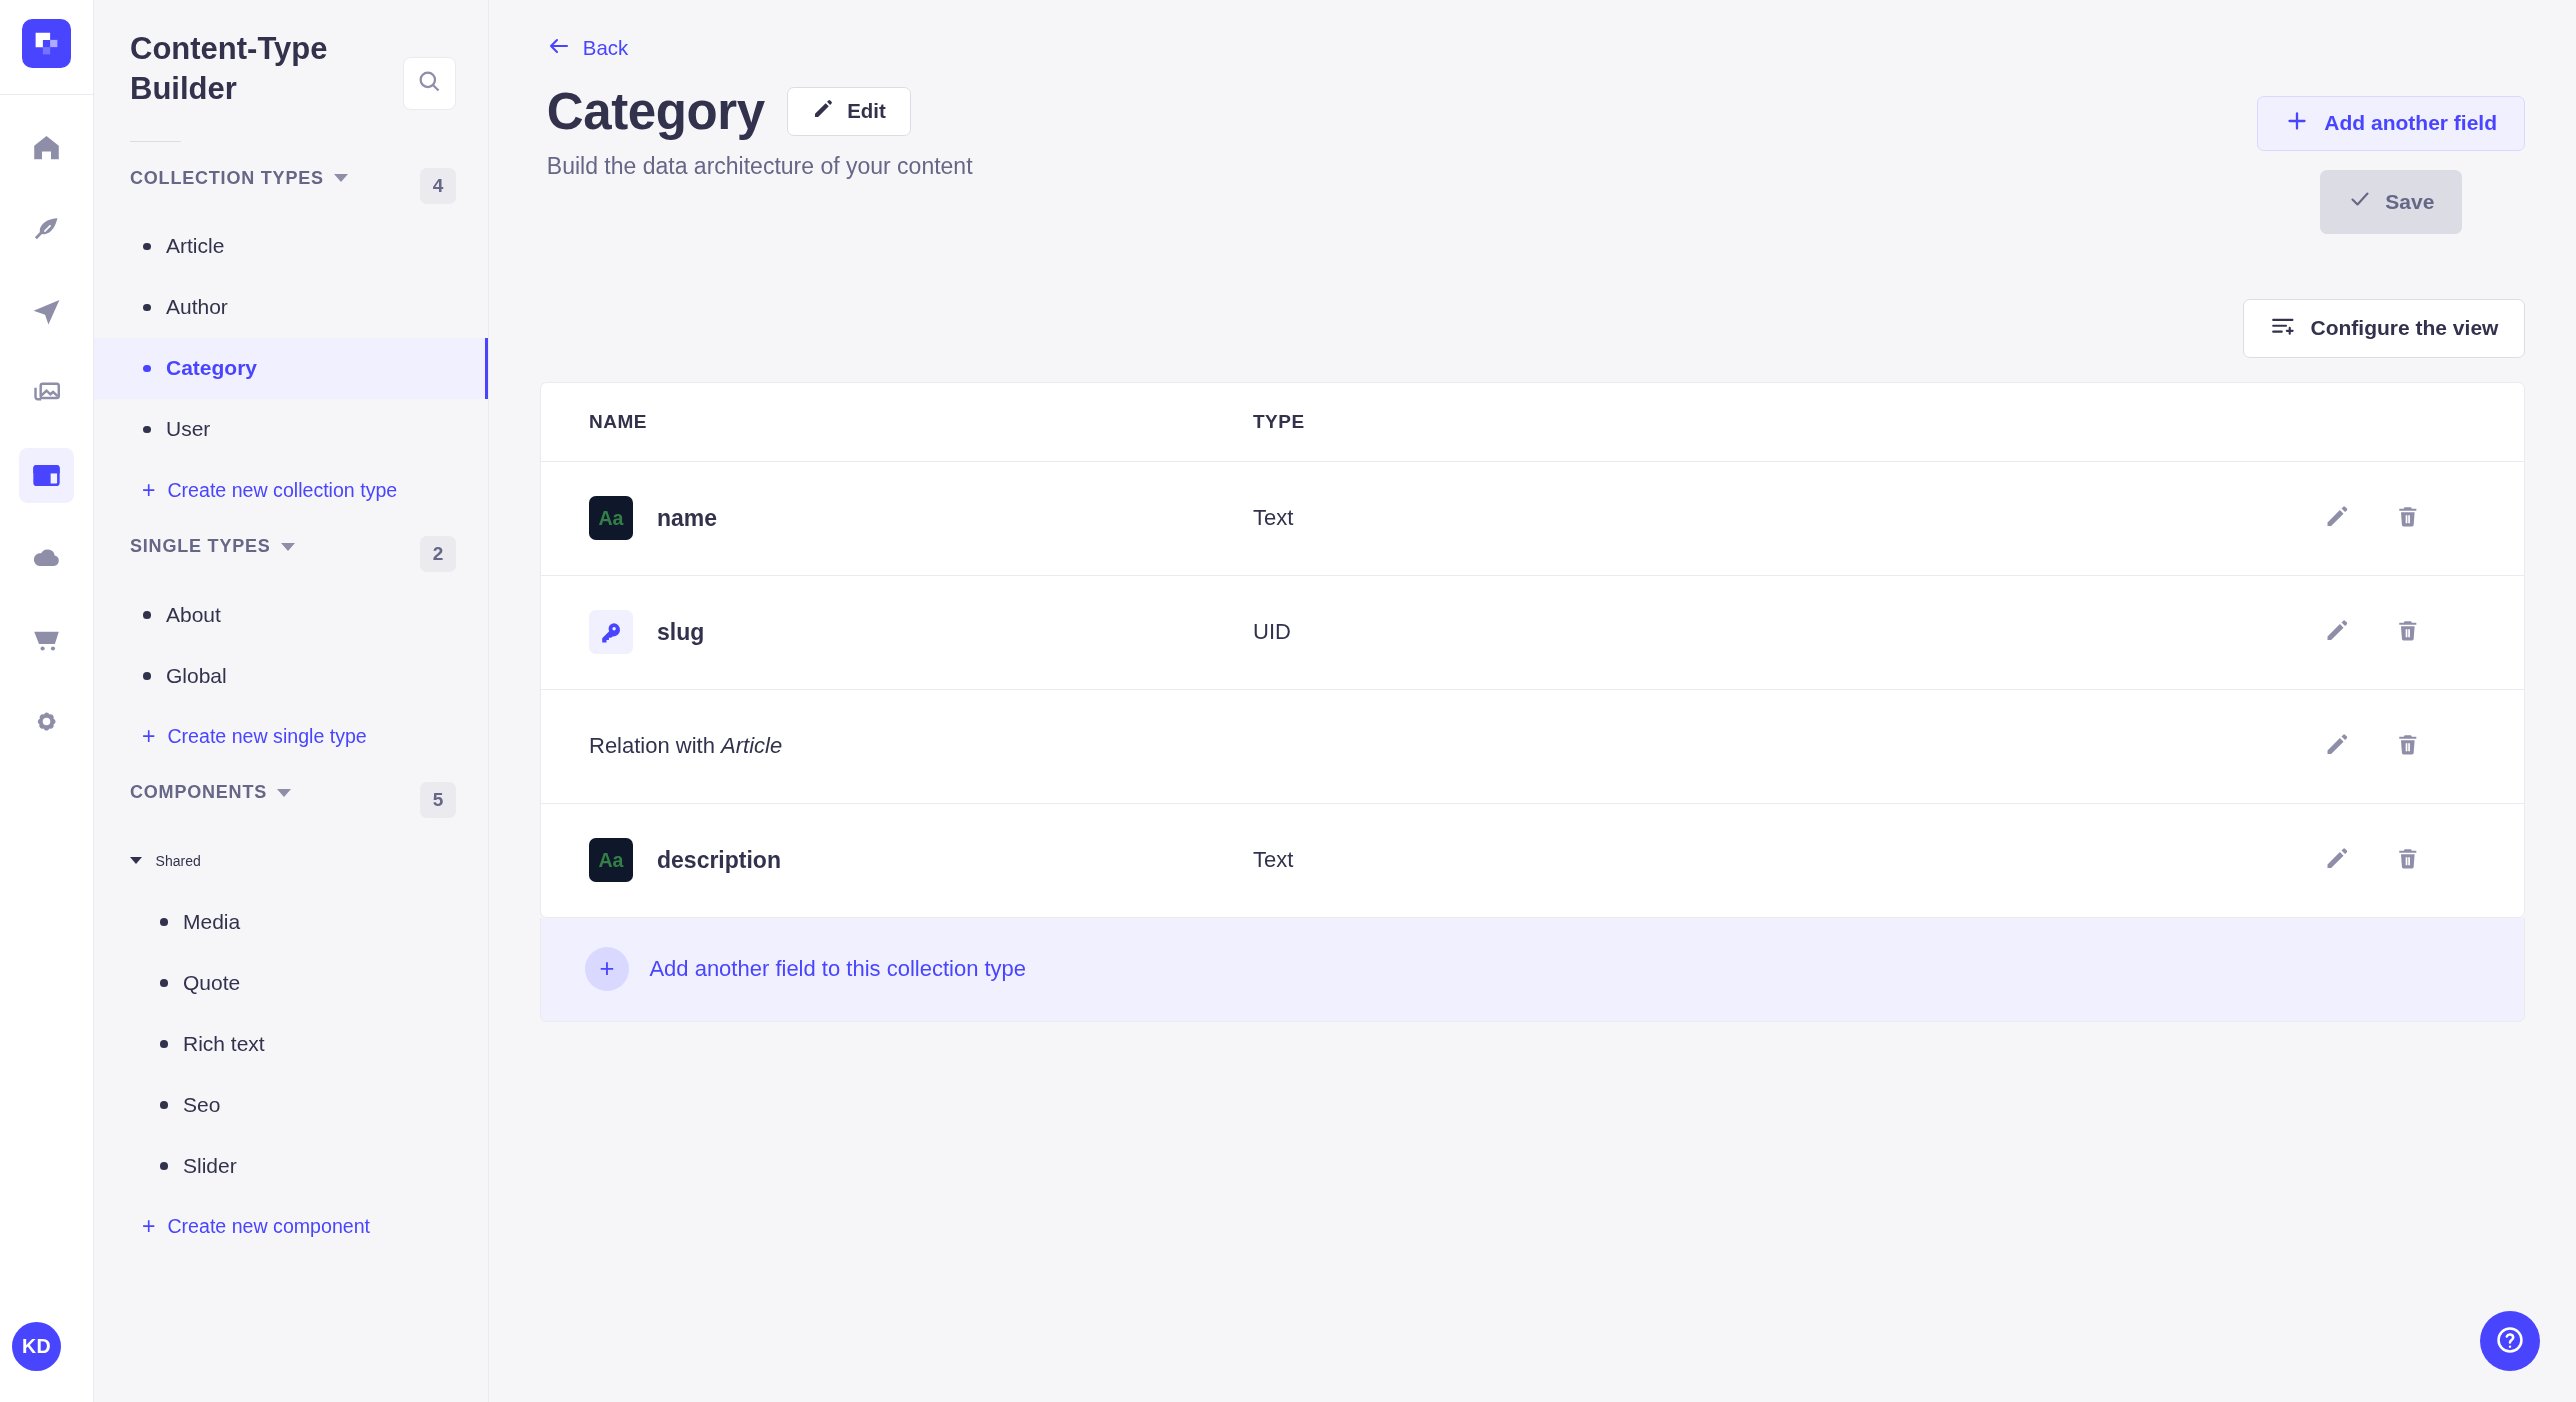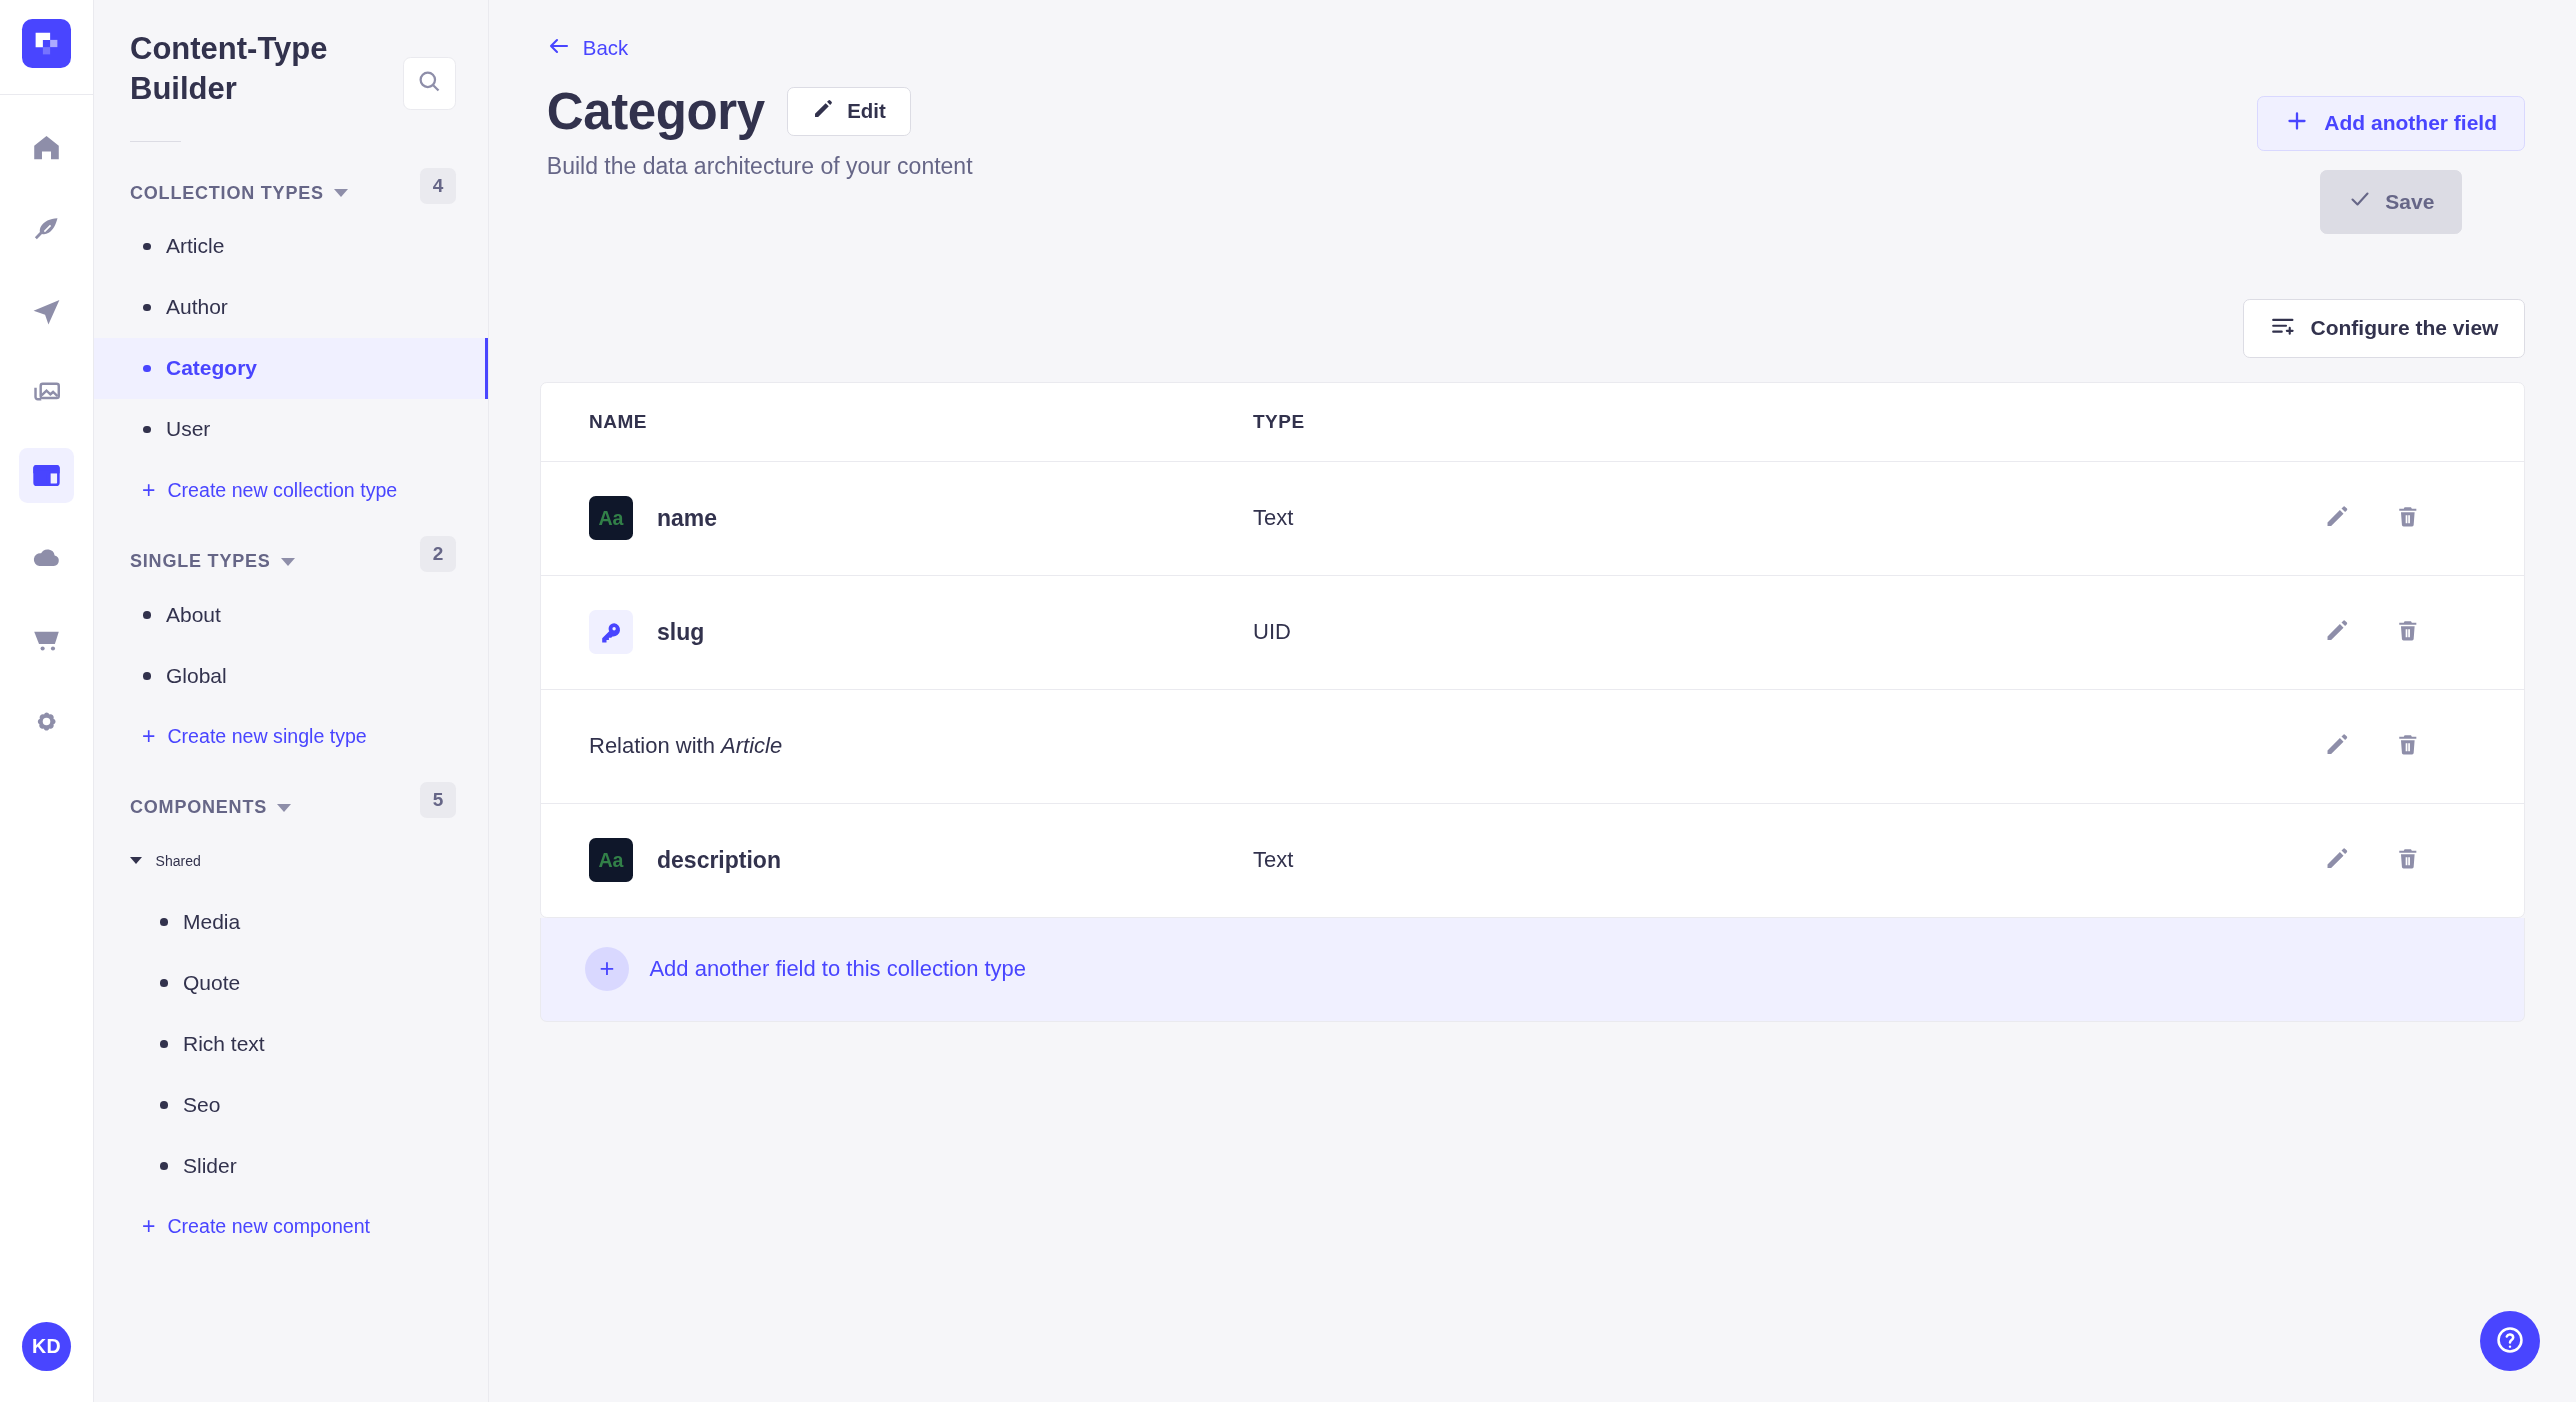--- a/index.html
+++ b/index.html
@@ -31,21 +31,21 @@
   .rail-sep { width: 94px; height: 0.9px; background: #eaeaef; margin-bottom: 25.6px; }
   .rail-items { display: flex; flex-direction: column; align-items: center; gap: 27px; width: 100%; }
   .rail-btn {
     width: 55px; height: 55px; border-radius: 8.5px;
     display: flex; align-items: center; justify-content: center;
     color: #8e8ea9;
   }
   .rail-btn.active { background: #f0f0ff; color: #4945ff; }
   .rail-btn svg { width: 31px; height: 31px; display:block; }
   .rail-avatar {
-    position: absolute; bottom: 31px; left: 22px;
+    position: absolute; bottom: 31px; left: 12px;
     width: 49px; height: 49px; border-radius: 50%;
     background: #4945ff; color: #ffffff;
     display: flex; align-items: center; justify-content: center;
     font-size: 19.6px; font-weight: 600; letter-spacing: 0.4px;
   }
 
   
   .sub {
     width: 395px; flex: 0 0 395px;
     background: #f6f6f9;
@@ -65,21 +65,21 @@
   .search-box {
     width: 53px; height: 53px; border-radius: 7.7px;
     background: #ffffff; border: 0.9px solid #eaeaef;
     display: flex; align-items: center; justify-content: center;
     color: #8e8ea9; flex: 0 0 53px;
   }
   .search-box svg { width: 27px; height: 27px; }
   .sub-divider { width: 51px; height: 1.7px; background: #dcdce4; margin: 31px 0 25.6px 36px; }
 
   .group-head {
-    display: flex; align-items: flex-end; justify-content: space-between;
+    display: flex; align-items: flex-start; justify-content: space-between;
     padding: 0 32px 0 36px;
     margin-bottom: 12px;
     margin-top: 15.3px;
   }
   .group-head-left { display: flex; align-items: center; gap: 10.2px; }
   .group-label {
     font-size: 18px; font-weight: 700; letter-spacing: 0.8px;
     color: #666687; text-transform: uppercase;
   }
   .caret { width: 0; height: 0; border-left: 7.7px solid transparent; border-right: 7.7px solid transparent; border-top: 8.5px solid #8e8ea9; }

